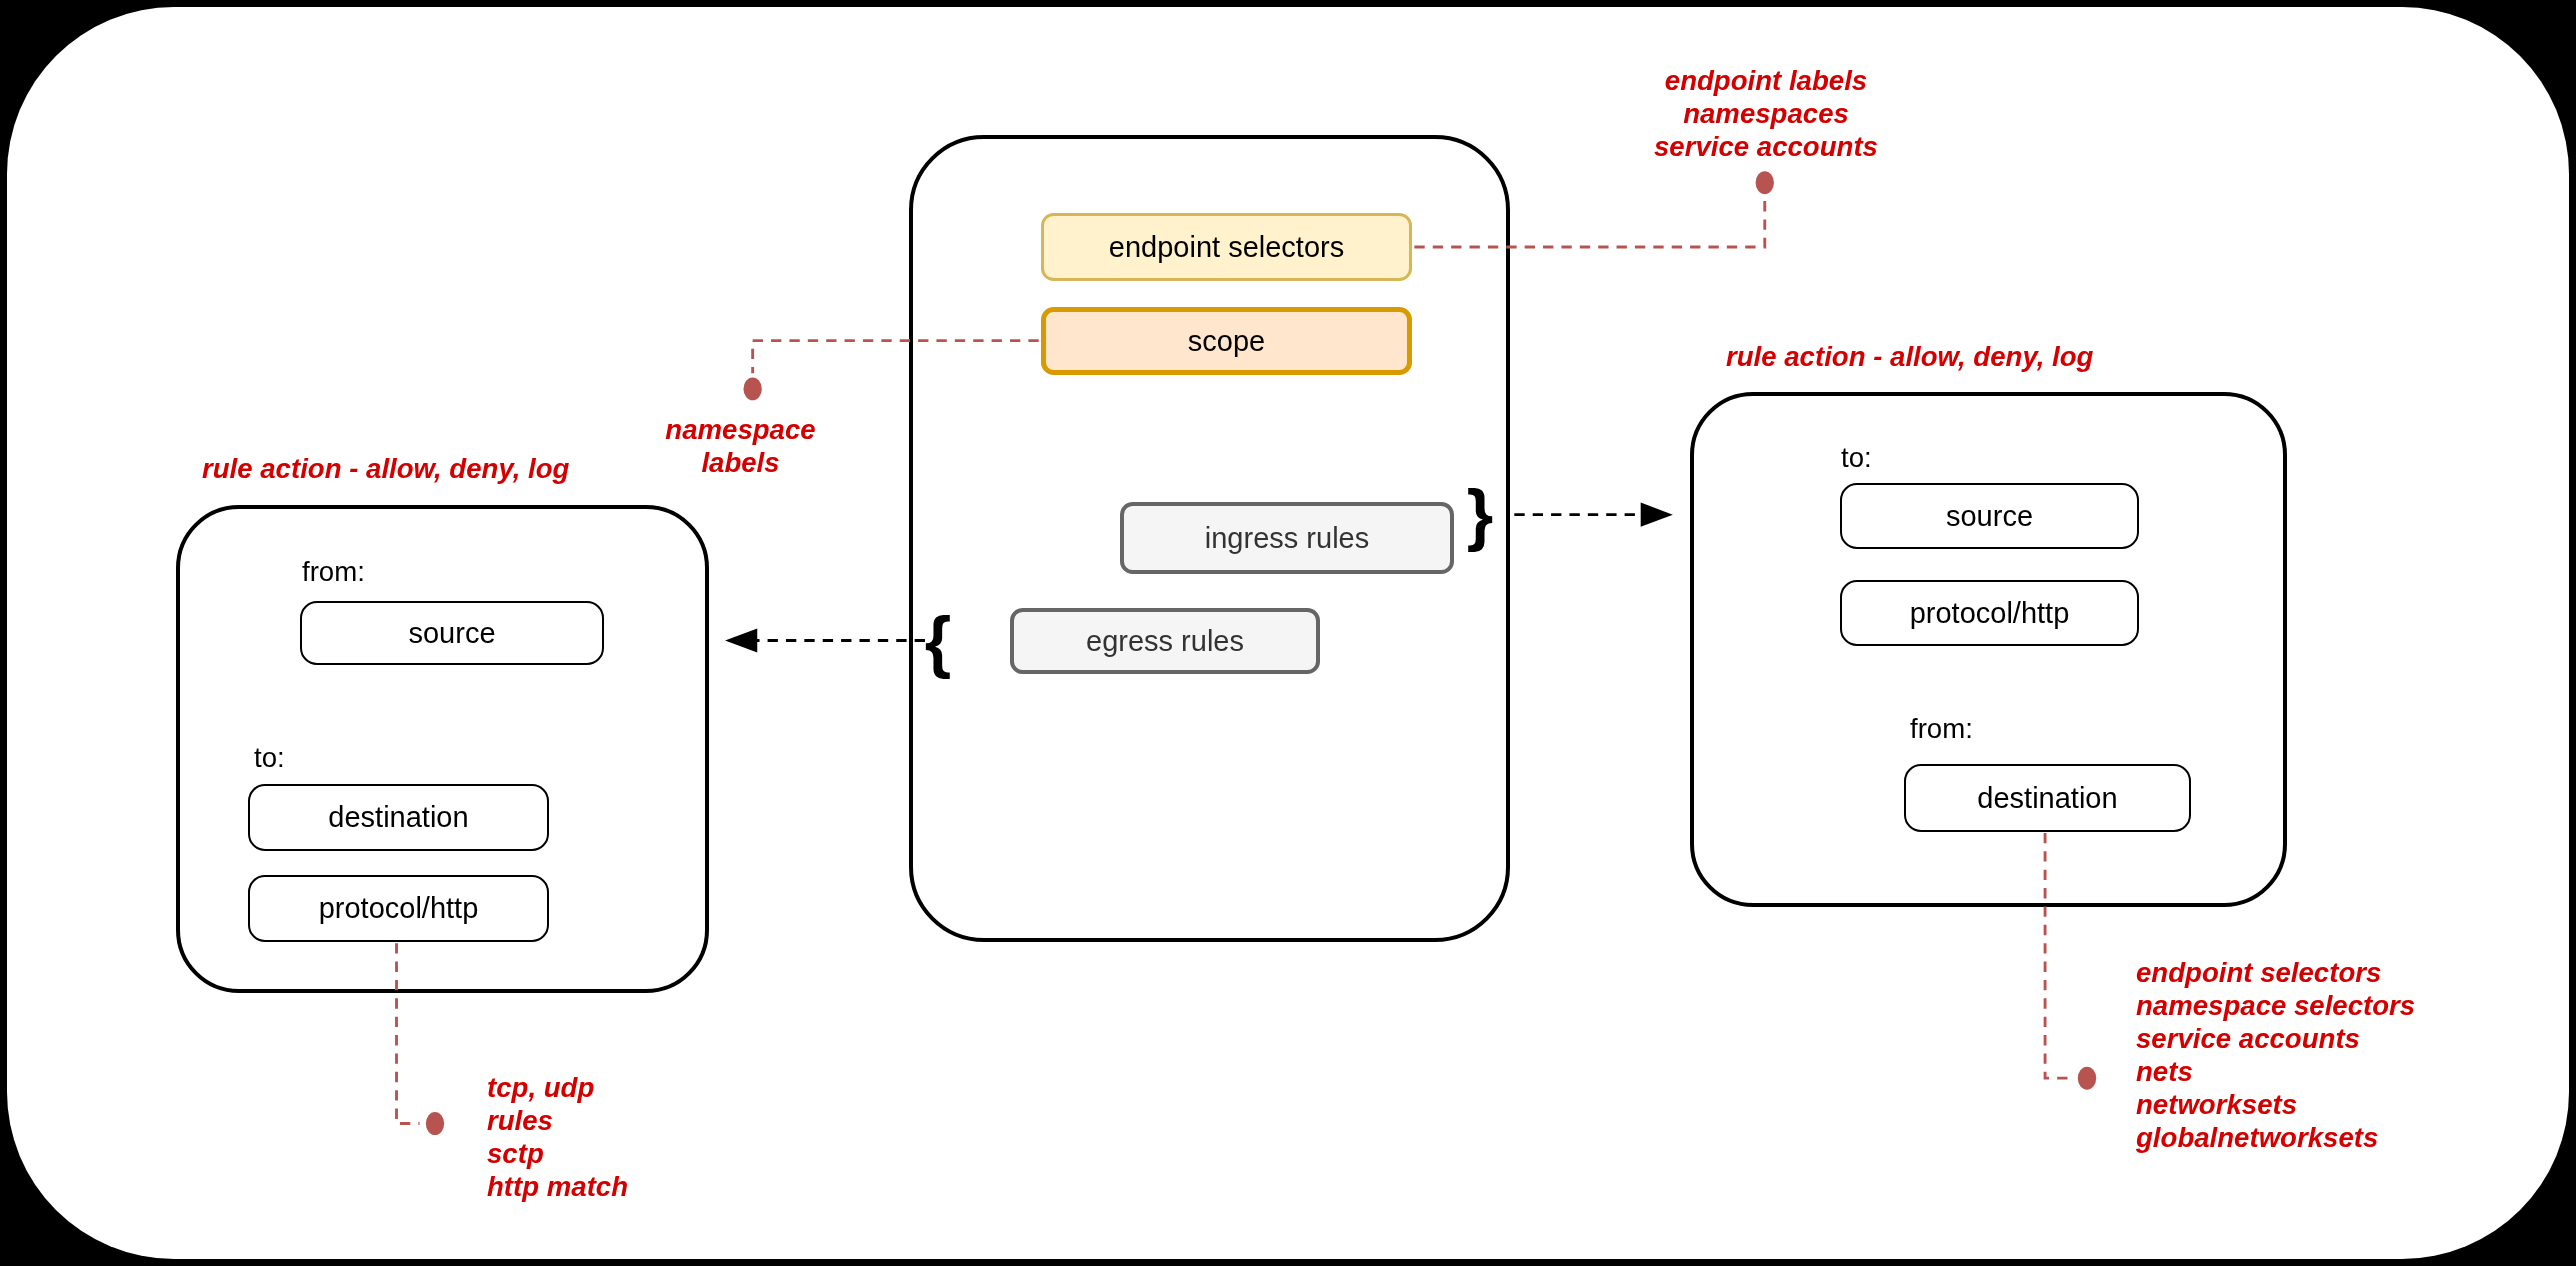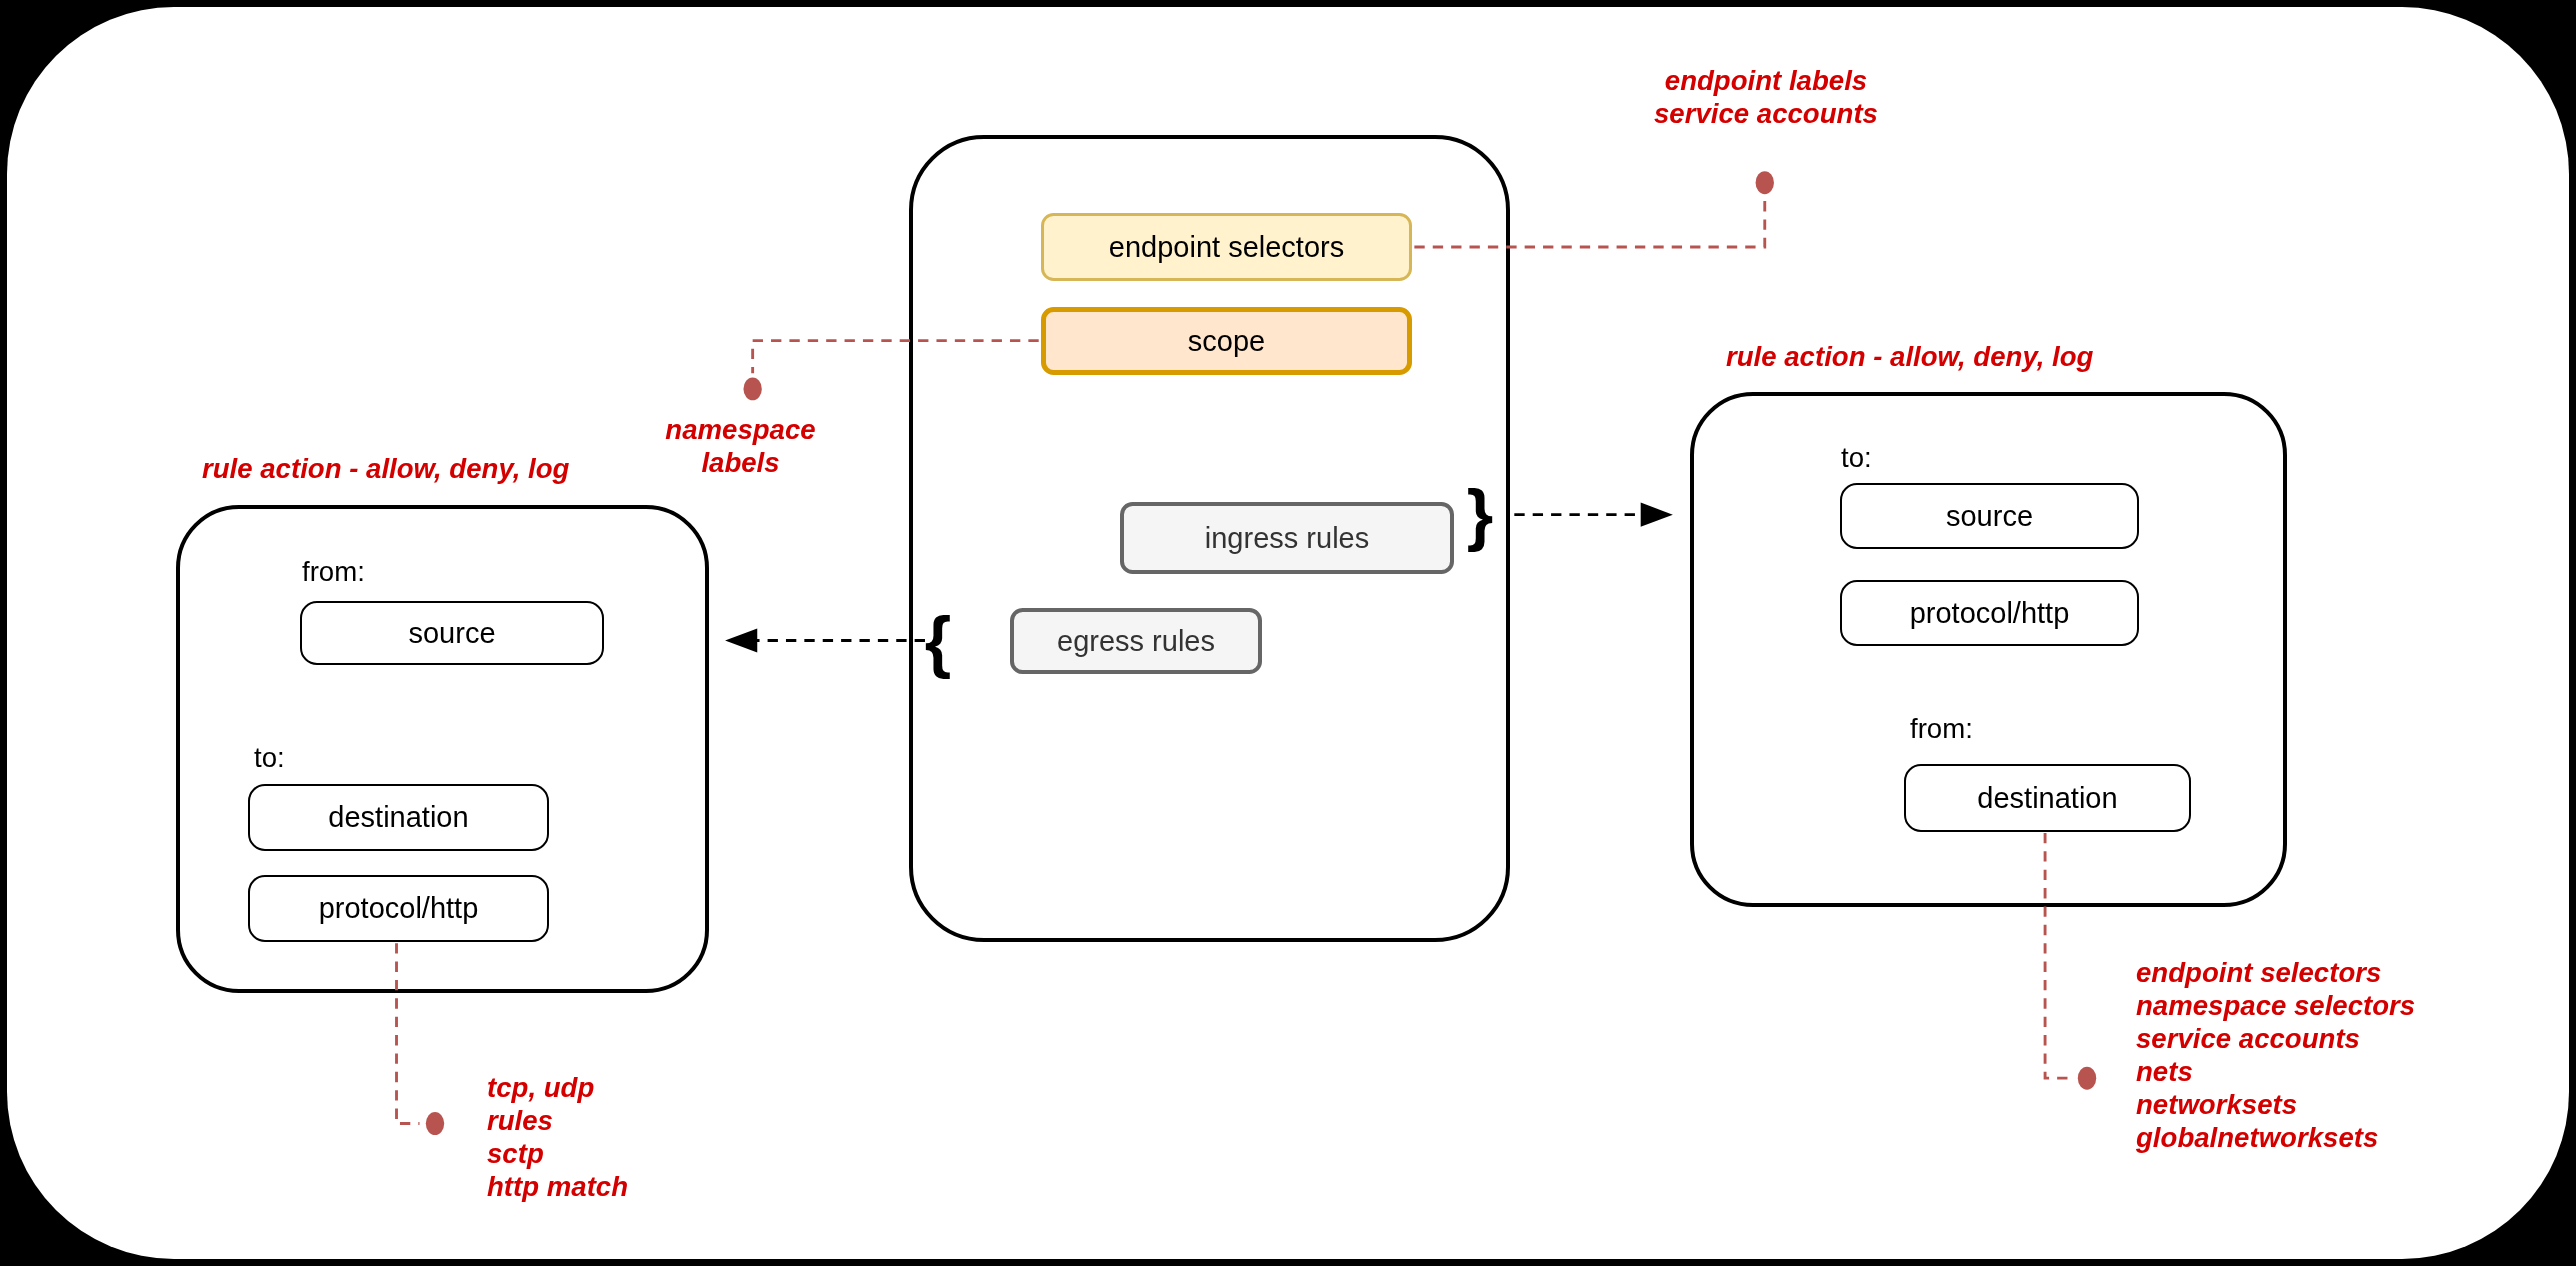--- a/index.html
+++ b/index.html
@@ -88,21 +88,21 @@
 </div>
 
 <div class="pill orange" style="left:1041px; top:307px; width:371px; height:68px;">
   <span>scope</span>
 </div>
 
 <div class="pill gray" style="left:1120px; top:481px; width:334px; height:72px;margin-top:21px;">
   <span>ingress rules</span>
 </div>
 
-<div class="pill gray" style="left:1010px; top:608px; width:252px; height:66px;">
+<div class="pill gray" style="left:1010px; top:608px; width:310px; height:66px;">
   <span>egress rules</span>
 </div>
 
 <div class="brace" style="left:1457px; top:476px;">}</div>
 
 <div class="brace" style="left:915px; top:603px;">{</div>
 
 <div class="annotation" style="left:202px; top:452px;">rule action - allow, deny, log</div>
 
 <div class="box" style="left:176px; top:505px; width:533px; height:488px; border-radius:63px;"></div>
@@ -138,20 +138,21 @@
 </div>
 
 <div class="label" style="left:1910px; top:713px;">from:</div>
 
 <div class="pill white" style="left:1904px; top:764px; width:287px; height:68px;">
   <span>destination</span>
 </div>
 
 <div class="annotation centered" style="left:1536px; top:64px; width:460px;">
   <div>endpoint labels</div>
+  <div>namespaces</div>
   <div>service accounts</div>
 </div>
 
 <div class="annotation centered" style="left:597px; top:413px; width:287px;">
   <div>namespace</div>
   <div>labels</div>
 </div>
 
 <div class="annotation" style="left:487px; top:1071px; line-height:33px;">
   <div>tcp, udp</div>

